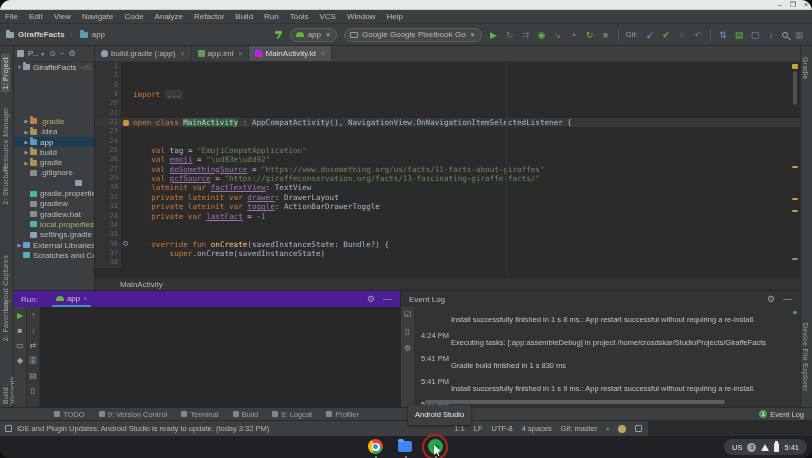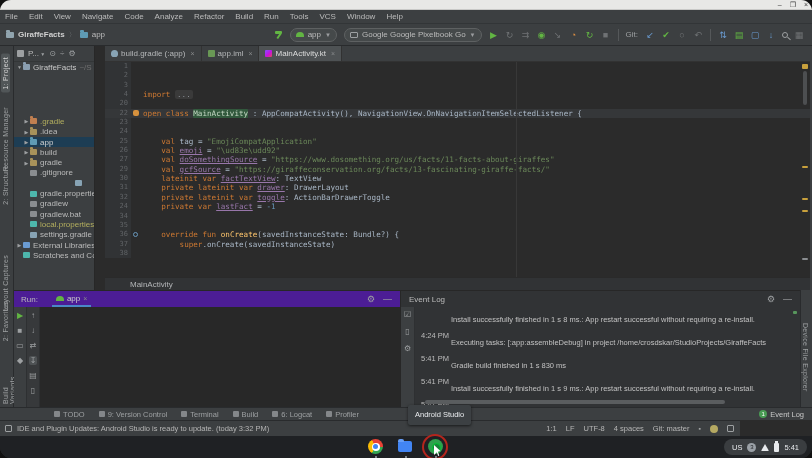--- a/index.html
+++ b/index.html
@@ -53,21 +53,21 @@
   .tree{font-size:8px;}
   .trow{display:flex;align-items:center;height:10.3px;white-space:nowrap;overflow:hidden;}
   .trow.sel{background:#1d3d54;}
   .chev{width:7px;font-size:5px;color:#9da0a2;text-align:center;flex:none;}
   .ticon{flex:none;width:7px;height:6px;border-radius:1px;margin-right:3px;position:relative;}
   .ticon.folder::before{content:"";position:absolute;left:0;top:-2px;width:3px;height:2px;background:inherit;border-radius:1px 1px 0 0;}
   .tlabel{overflow:hidden;text-overflow:clip;}
   .tsuffix{color:#707070;margin-left:3px;}
 
   
-  .editor{left:105px;top:46px;width:705px;height:244px;background:#0ea5e9;}
+  .editor{left:95px;top:46px;width:705px;height:244px;background:#0ea5e9;}
   .tabs{height:16px;background:#3c3f41;border-bottom:1px solid #323232;display:flex;font-size:8px;}
   .tab{display:flex;align-items:center;gap:3px;padding:0 6px;border-right:1px solid #323232;color:#b6b8ba;}
   .tab.active{background:#4e5254;color:#dddddd;}
   .tab .x{color:#87898b;font-size:7px;margin-left:2px;}
   .fic{width:7px;height:7px;border-radius:1px;flex:none;}
   .fic.gradle{background:#87a3b4;border-radius:50% 50% 40% 40%;}
   .fic.module{background:#699855;}
   .fic.kotlin{background:linear-gradient(135deg,#7f52ff 0%,#c711e1 55%,#e44857 100%);}
   .code{position:relative;height:215px;overflow:hidden;background:#2b2b2b;}
   .guide{position:absolute;left:411px;top:0;width:1px;height:215px;background:#383838;}
@@ -114,21 +114,21 @@
   .twbar{left:0;top:407px;width:812px;height:13px;background:#3c3f41;border-top:1px solid #292b2d;
     display:flex;align-items:center;font-size:7.5px;color:#9da0a2;gap:14px;padding-left:10px;}
   .twitem{display:flex;align-items:center;gap:3px;}
   .twitem.active{color:#e0e0e0;margin-top:20px;}
   .twic{width:6px;height:6px;background:#84878a;border-radius:1px;display:inline-block;}
   .twic.play{width:0;height:0;background:none;border-left:5px solid #9da0a2;border-top:3px solid transparent;border-bottom:3px solid transparent;border-radius:0;}
   .twright{margin-left:auto;display:flex;align-items:center;gap:3px;padding-right:8px;color:#c8c8c8;}
   .badge{width:8px;height:8px;border-radius:50%;background:#499c54;color:#fff;font-size:6px;line-height:8px;text-align:center;}
 
   
-  .status{left:0;top:420px;width:740px;height:16px;background:#3c3f41;border-top:1px solid #292b2d;
+  .status{left:0;top:420px;width:648px;height:16px;background:#3c3f41;border-top:1px solid #292b2d;
     display:flex;align-items:center;font-size:7.5px;color:#b6b6b6;}
   .st-toggle{width:7px;height:7px;border:1px solid #9da0a2;margin:0 5px 0 5px;border-radius:1px;}
   .st-right{margin-left:auto;display:flex;align-items:center;gap:9px;padding-right:6px;}
   .st-lock{font-size:7px;color:#9da0a2;}
   .hector{width:8px;height:8px;border-radius:50%;background:#b5a962;}
   .st-notif{width:7px;height:7px;border:1px solid #9da0a2;border-radius:1px;}
 
   
   .shelf{left:0;top:436px;width:812px;height:22px;background:#1f2124;}
   .apps{position:absolute;left:368px;top:3px;display:flex;gap:14px;align-items:center;}
@@ -353,20 +353,21 @@
           <span class="x">×</span>
         </div>
       </div>
     <div class="code" id="code">
 
     <div class="cline"><span class="gut">1</span></div>
         <div class="cline"><span class="gut">2</span><span class="ctext"></span></div>
         <div class="cline"><span class="gut">3</span><span class="ctext"></span></div>
         <div class="cline"><span class="gut">4</span><span class="ctext"><span class="k">import </span><span class="fold">...</span></span></div>
         <div class="cline"><span class="gut">20</span><span class="ctext"></span></div>
+        <div class="cline"><span class="gut">21</span><span class="ctext"></span></div>
         <div class="cline caret"><span class="gut">22<span class="gicon warning"></span></span><span class="ctext"><span class="k">open class </span><span class="hl">MainActivity</span><span class="d"> : AppCompatActivity(), NavigationView.OnNavigationItemSelectedListener {</span></span></div>
         <div class="cline"><span class="gut">23</span><span class="ctext"></span></div>
         <div class="cline"><span class="gut">24</span><span class="ctext"></span></div>
         <div class="cline"><span class="gut">25</span><span class="ctext"><span class="d">    </span><span class="k">val </span><span class="d">tag = </span><span class="s">"EmojiCompatApplication"</span></span></div>
         <div class="cline"><span class="gut">26</span><span class="ctext"><span class="d">    </span><span class="k">val </span><span class="p">emoji</span><span class="d"> = </span><span class="s">"\ud83e\udd92"</span></span></div>
         <div class="cline"><span class="gut">27</span><span class="ctext"><span class="d">    </span><span class="k">val </span><span class="p">doSomethingSource</span><span class="d"> = </span><span class="s">"https://www.dosomething.org/us/facts/11-facts-about-giraffes"</span></span></div>
         <div class="cline"><span class="gut">29</span><span class="ctext"><span class="d">    </span><span class="k">val </span><span class="p">gcfSource</span><span class="d"> = </span><span class="s">"https://giraffeconservation.org/facts/13-fascinating-giraffe-facts/"</span></span></div>
         <div class="cline"><span class="gut">30</span><span class="ctext"><span class="d">    </span><span class="k">lateinit var </span><span class="p">factTextView</span><span class="d">: TextView</span></span></div>
         <div class="cline"><span class="gut">31</span><span class="ctext"><span class="d">    </span><span class="k">private lateinit var </span><span class="p">drawer</span><span class="d">: DrawerLayout</span></span></div>
         <div class="cline"><span class="gut">32</span><span class="ctext"><span class="d">    </span><span class="k">private lateinit var </span><span class="p">toggle</span><span class="d">: ActionBarDrawerToggle</span></span></div>

